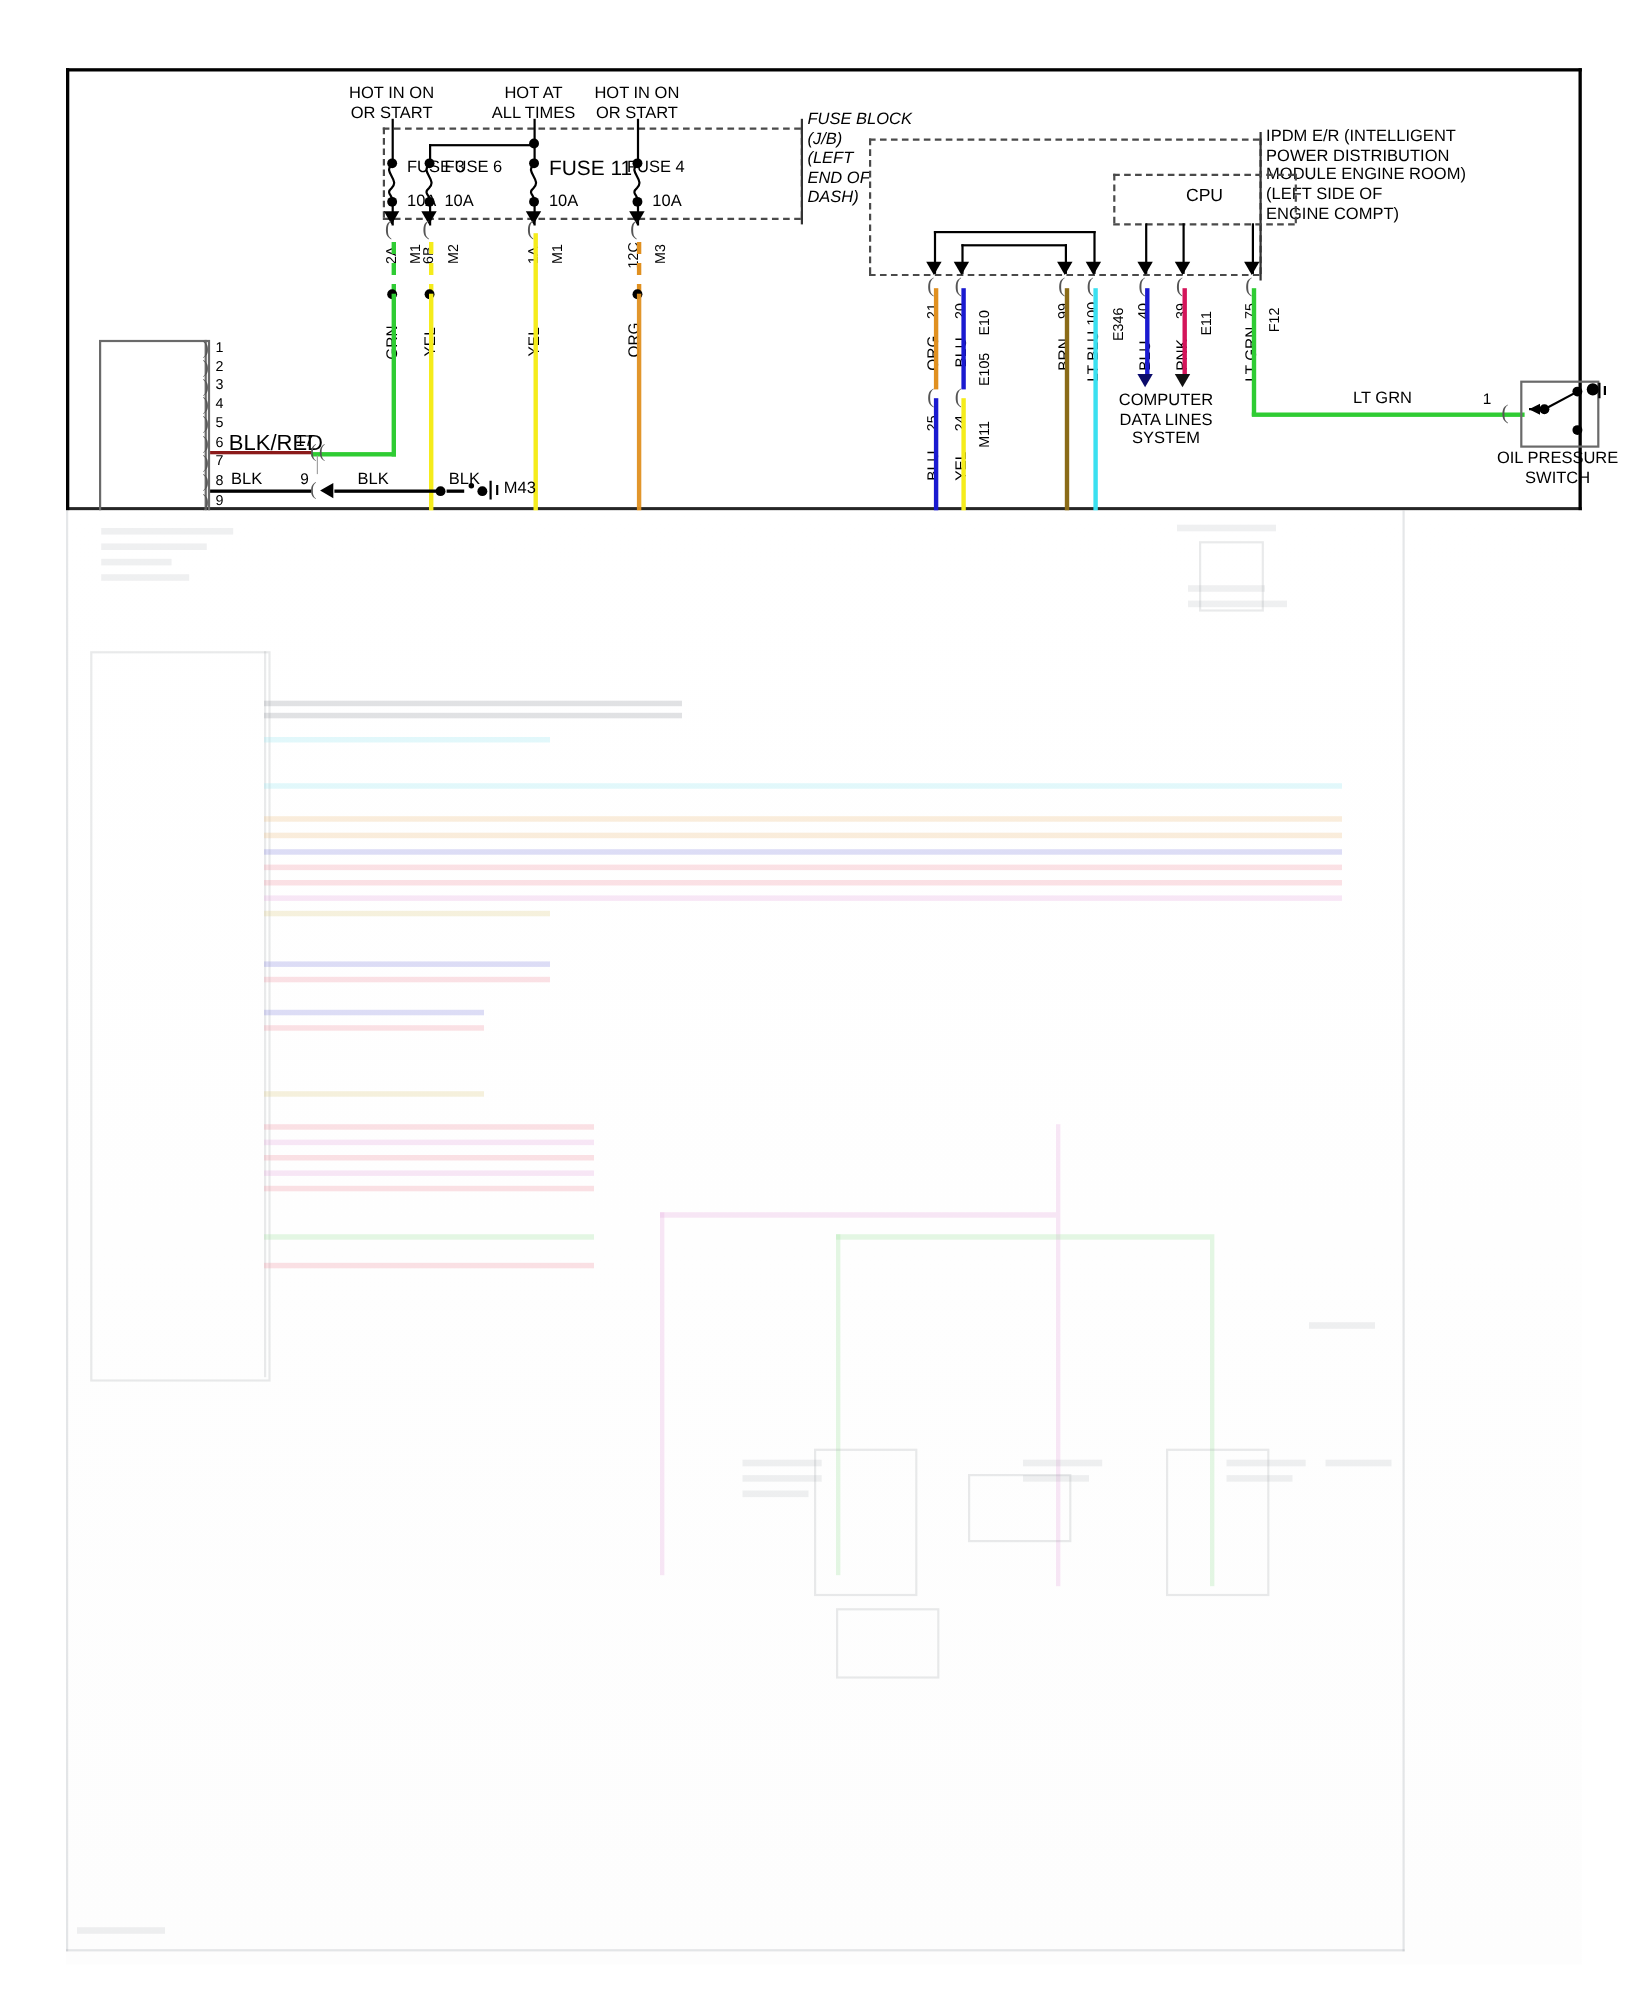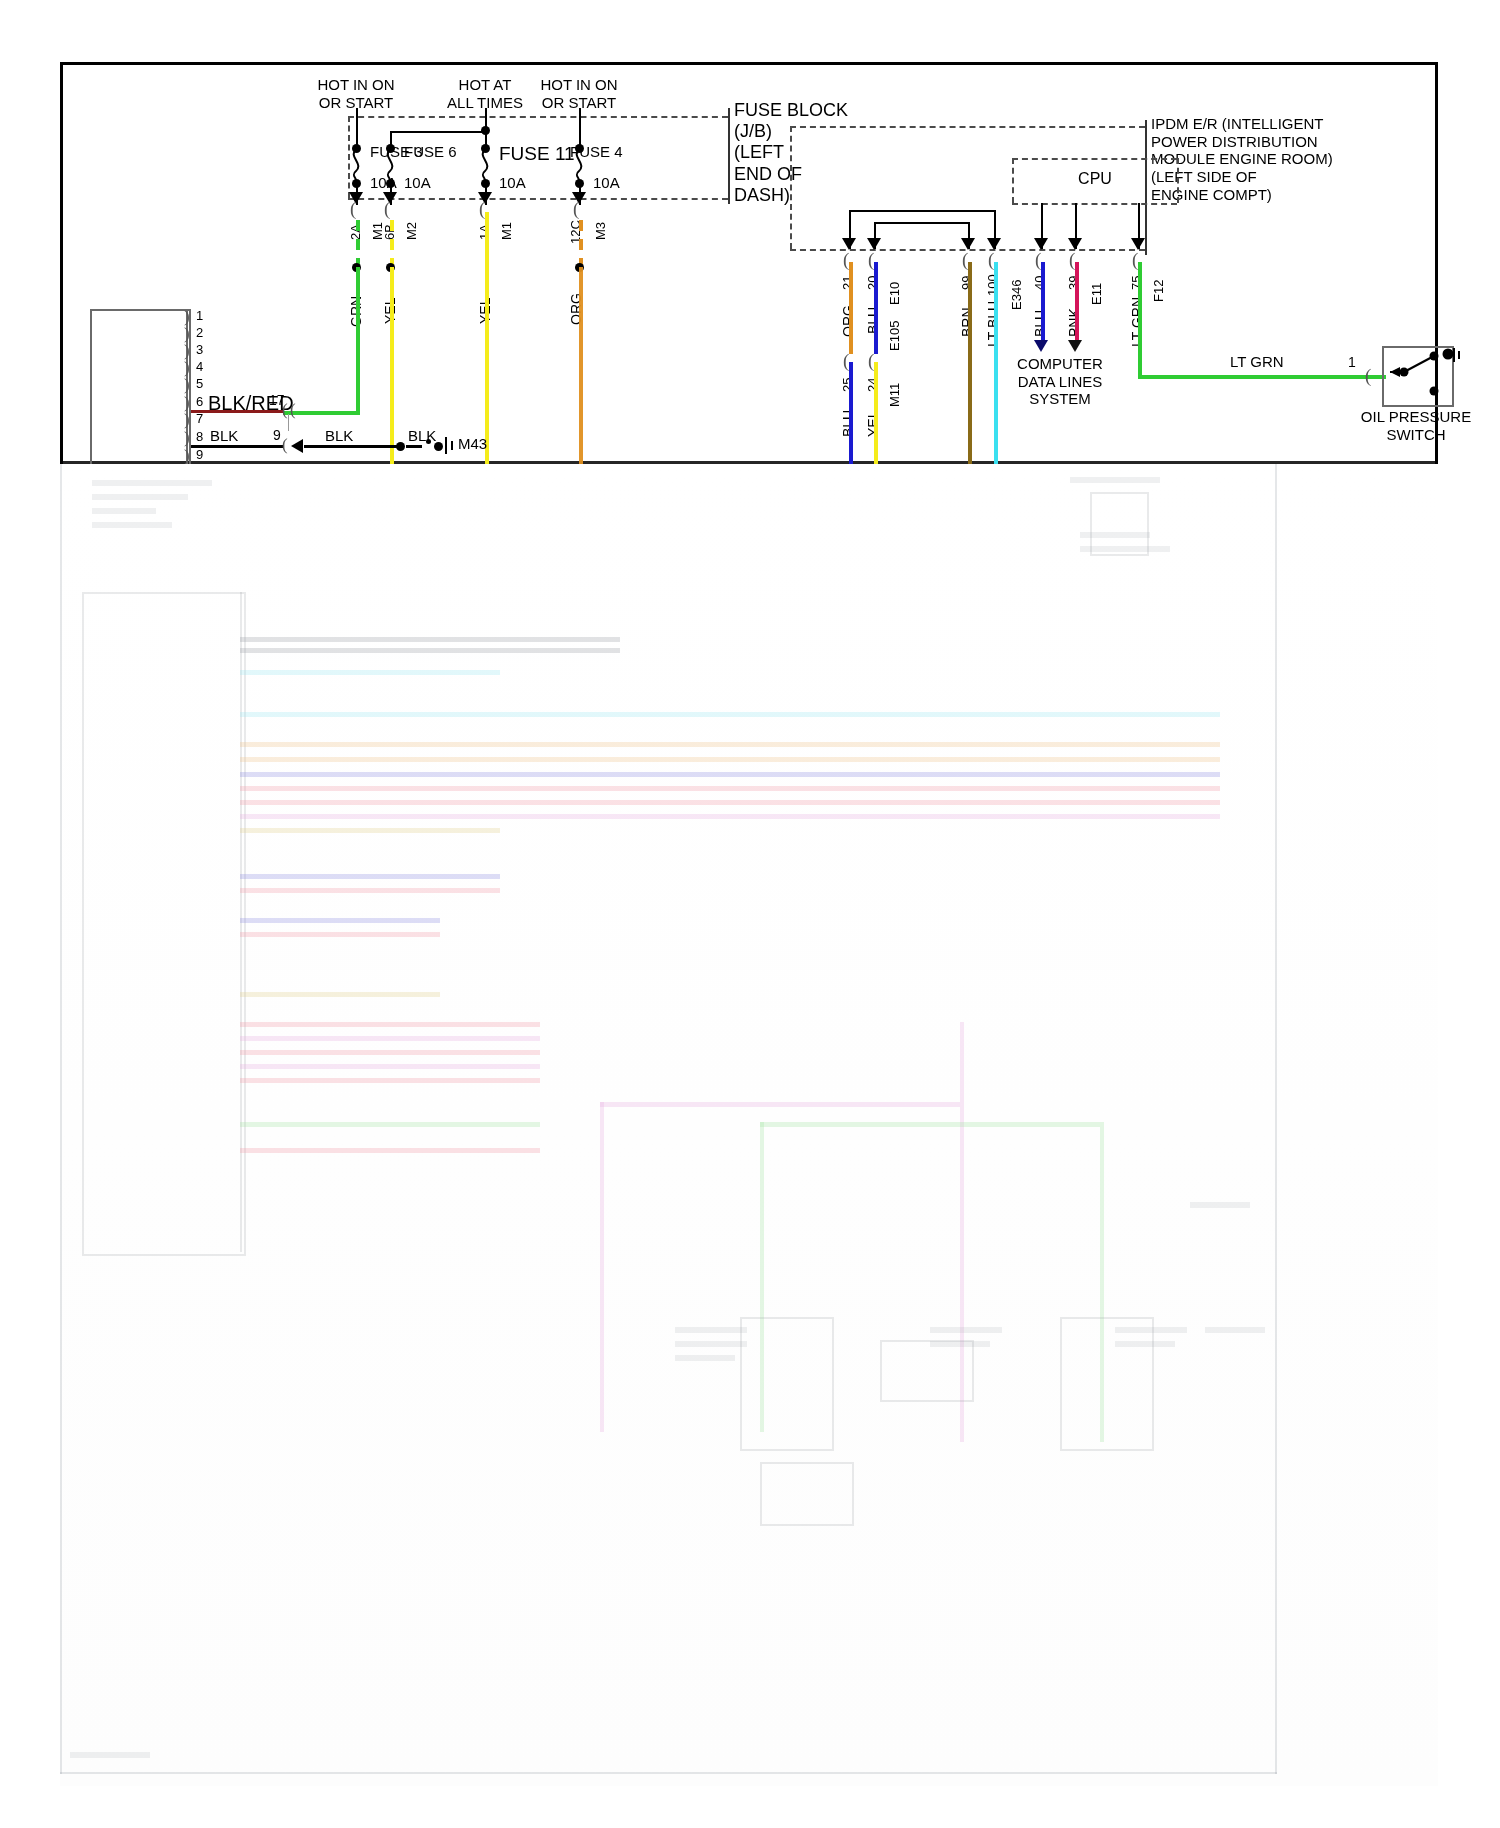--- a/index.html
+++ b/index.html
@@ -38,21 +38,21 @@
   <div class="ln vline" style="left:0;top:0;height:402px;width:3px;"></div>
   <div class="ln vline" style="left:1375px;top:0;height:402px;width:3px;"></div>
   <div class="ln hline" style="left:0;top:399px;width:1378px;height:3px;opacity:.85;"></div>
 
   <div class="dashh" style="left:288px;top:54px;width:380px;"></div>
   <div class="dashv" style="left:288px;top:54px;height:82px;"></div>
   <div class="dashh" style="left:288px;top:136px;width:380px;"></div>
   <div class="dashv" style="left:668px;top:54px;height:82px;"></div>
 
   <div class="ln vline" style="left:668px;top:46px;height:96px;width:2px;background:#333;"></div>
-  <div class="txt" style="left:674px;top:38px;font-size:18px;">FUSE BLOCK
+  <div class="txt" style="left:674px;top:38px;font-size:15px;font-style:italic;">FUSE BLOCK
 (J/B)
 (LEFT
 END OF
 DASH)</div>
 
   <div class="txt ctr" style="left:296px;top:14px;font-size:15px;">HOT IN ON
 OR START</div>
   <div class="txt ctr" style="left:425px;top:14px;font-size:15px;">HOT AT
 ALL TIMES</div>
   <div class="txt ctr" style="left:519px;top:14px;font-size:15px;">HOT IN ON

